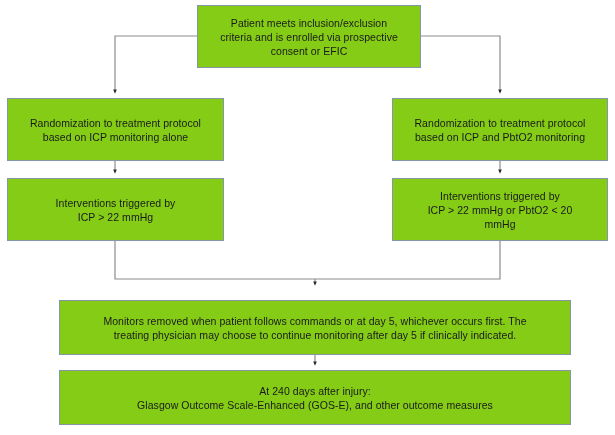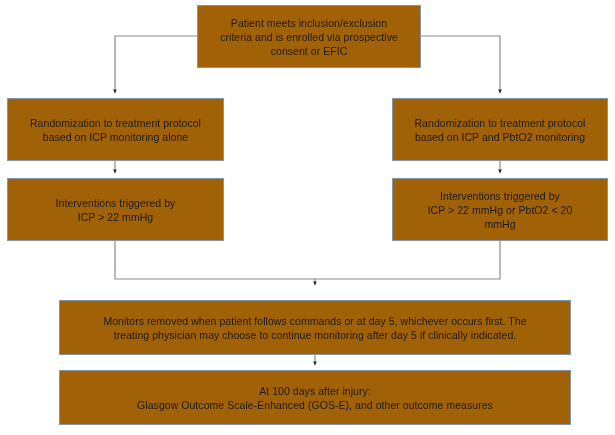--- a/index.html
+++ b/index.html
@@ -22,21 +22,21 @@
     position: absolute;
     left: 0;
     top: 0;
     width: 615px;
     height: 435px;
     pointer-events: none;
   }
   .node {
     position: absolute;
     box-sizing: border-box;
-    background: #a16207;
+    background: #84cc16;
     border: 1px solid #8596a8;
     display: flex;
     align-items: center;
     justify-content: center;
     text-align: center;
     color: #1a1a1a;
     font-size: 10.5px;
     line-height: 14px;
     letter-spacing: 0.05px;
     padding: 2px 20px;
@@ -119,17 +119,17 @@
     <span class="txt">Interventions triggered by
 ICP &gt; 22 mmHg or PbtO2 &lt; 20 mmHg</span>
   </div>
 
   <div class="node" id="node-monitors">
     <span class="txt">Monitors removed when patient follows commands or at day 5, whichever occurs first. The
 treating physician may choose to continue monitoring after day 5 if clinically indicated.</span>
   </div>
 
   <div class="node" id="node-outcomes">
-    <span class="txt">At 100 days after injury:
+    <span class="txt">At 240 days after injury:
 Glasgow Outcome Scale-Enhanced (GOS-E), and other outcome measures</span>
   </div>
 
 </div>
 
 </body></html>

